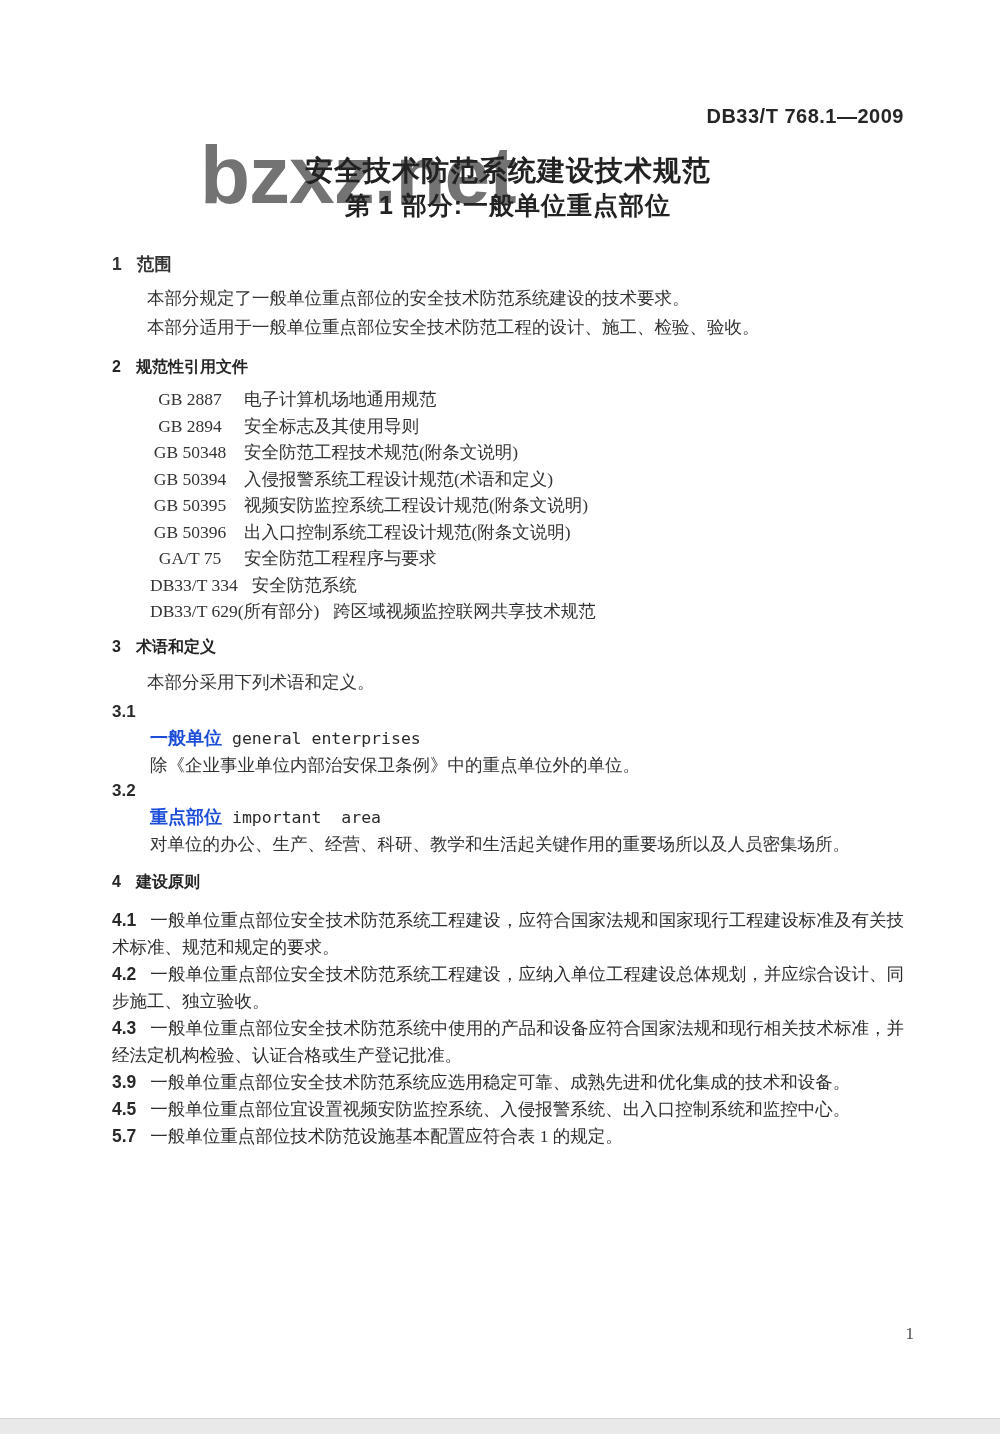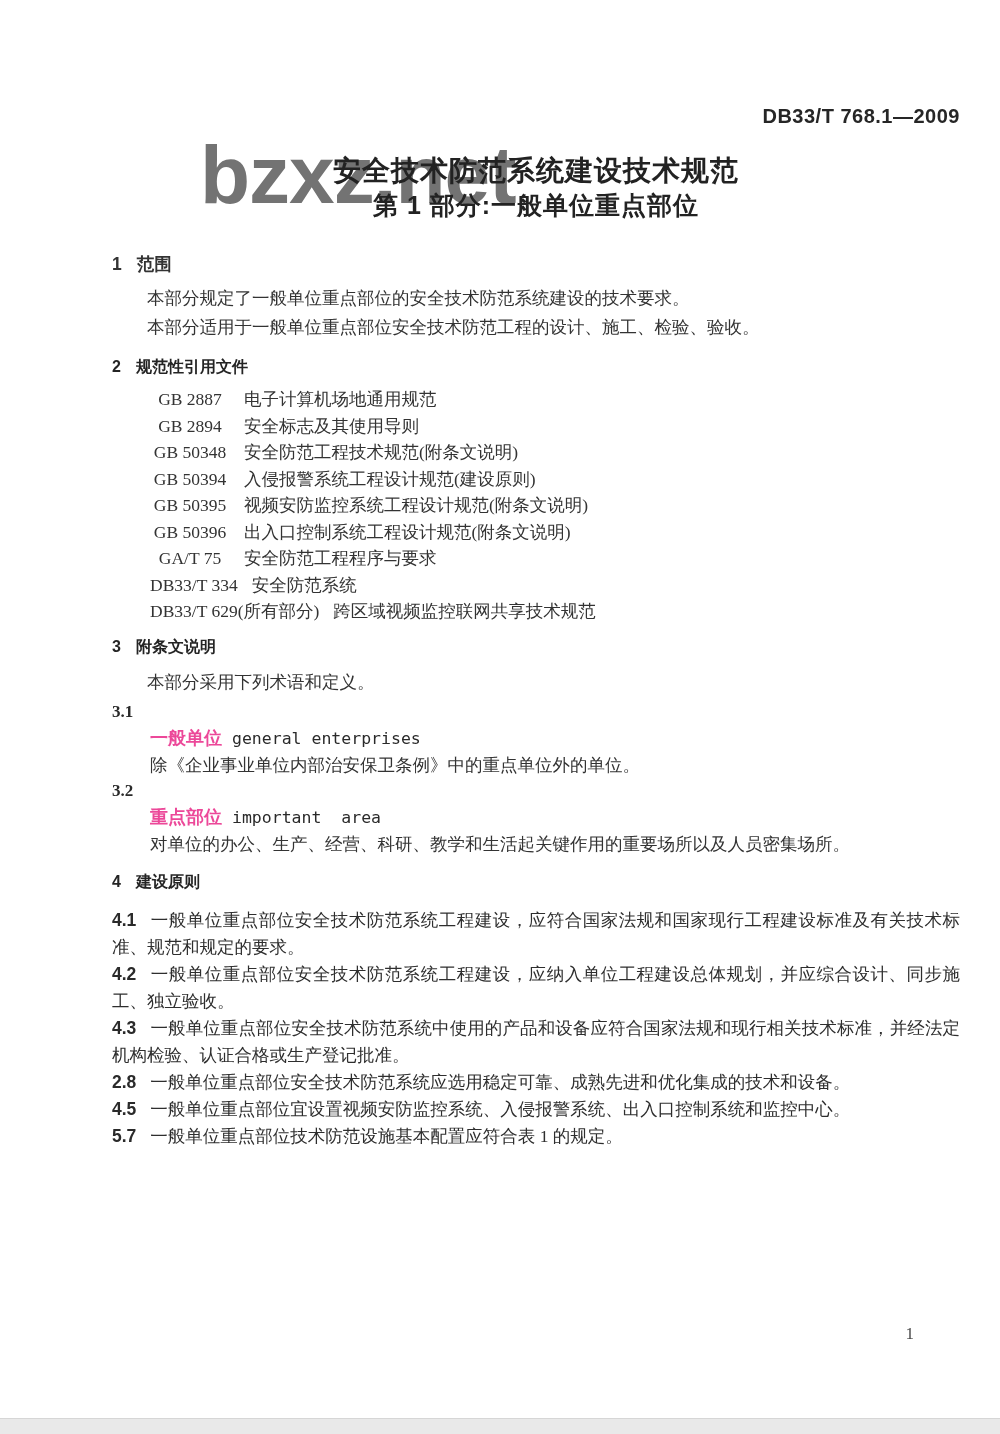--- a/index.html
+++ b/index.html
@@ -24,21 +24,21 @@
     font-size: 82px;
     letter-spacing: -1px;
     color: #737373;
     z-index: 1;
     user-select: none;
   }
 
   .content {
     position: absolute;
     inset: 0;
-    padding: 0 40px 0 112px;
+    padding: 0 96px 0 112px;
     z-index: 2;
     border-radius: 30px;
   }
 
   .doc-header {
     margin-top: 104px;
     text-align: right;
     font-family: "Liberation Sans", "DejaVu Sans", sans-serif;
     font-weight: bold;
     font-size: 20px;
@@ -97,31 +97,31 @@
   .refs { margin-top: 6px; margin-left: 38px; }
   .ref-row { display: flex; line-height: 26.5px; }
   .ref-code { min-width: 80px; margin-right: 14px; white-space: nowrap; text-align: center; }
   .ref-title { white-space: nowrap; }
 
   .s3-intro { margin-top: 9px; line-height: 27px; text-indent: 2em; }
 
   .terms { margin-top: 3px; }
   .term-num {
     line-height: 26px;
-    font-family: Liberation Serif, serif;
+    font-family: Liberation Sans, sans-serif;
     font-weight: bold;
     font-size: 17px;
     color: #2a2a2a;
   }
   .term-line { line-height: 26px; margin-left: 38px; }
   .term-zh {
     font-family: "Liberation Sans", "DejaVu Sans", sans-serif;
     font-weight: bold;
     font-size: 18px;
-    color: #ec4899;
+    color: #1d4ed8;
   }
   .term-en {
     font-family: "DejaVu Sans Mono", "Liberation Mono", monospace;
     font-size: 16.5px;
     margin-left: 10px;
     white-space: pre-wrap;
     color: #2a2a2a;
   }
   .term-def { line-height: 26px; margin-left: 38px; font-size: 17.5px; }
 
@@ -187,21 +187,21 @@
       <div class="ref-row">
         <span class="ref-code">GB 2894</span>
         <span class="ref-title">安全标志及其使用导则</span>
       </div>
       <div class="ref-row">
         <span class="ref-code">GB 50348</span>
         <span class="ref-title">安全防范工程技术规范(附条文说明)</span>
       </div>
       <div class="ref-row">
         <span class="ref-code">GB 50394</span>
-        <span class="ref-title">入侵报警系统工程设计规范(建设原则)</span>
+        <span class="ref-title">入侵报警系统工程设计规范(术语和定义)</span>
       </div>
       <div class="ref-row">
         <span class="ref-code">GB 50395</span>
         <span class="ref-title">视频安防监控系统工程设计规范(附条文说明)</span>
       </div>
       <div class="ref-row">
         <span class="ref-code">GB 50396</span>
         <span class="ref-title">出入口控制系统工程设计规范(附条文说明)</span>
       </div>
       <div class="ref-row">
@@ -212,21 +212,21 @@
         <span class="ref-code">DB33/T 334</span>
         <span class="ref-title">安全防范系统</span>
       </div>
       <div class="ref-row">
         <span class="ref-code">DB33/T 629(所有部分)</span>
         <span class="ref-title">跨区域视频监控联网共享技术规范</span>
       </div>
     </div>
 
     <div class="sec-heading h-s3">
-      <span class="sec-num">3</span><span class="sec-label">附条文说明</span>
+      <span class="sec-num">3</span><span class="sec-label">术语和定义</span>
     </div>
     <p class="s3-intro body-text">本部分采用下列术语和定义。</p>
 
     <div class="terms">
       <div class="term-block">
         <div class="term-num">3.1</div>
         <div class="term-line">
           <span class="term-zh">一般单位</span><span class="term-en">general enterprises</span>
         </div>
         <div class="term-def body-text">除《企业事业单位内部治安保卫条例》中的重点单位外的单位。</div>
@@ -240,21 +240,21 @@
       </div>
     </div>
 
     <div class="sec-heading h-s4">
       <span class="sec-num">4</span><span class="sec-label">建设原则</span>
     </div>
     <div class="s4-items">
       <p class="s4-item"><span class="item-num">4.1</span><span>一般单位重点部位安全技术防范系统工程建设，应符合国家法规和国家现行工程建设标准及有关技术标准、规范和规定的要求。</span></p>
       <p class="s4-item"><span class="item-num">4.2</span><span>一般单位重点部位安全技术防范系统工程建设，应纳入单位工程建设总体规划，并应综合设计、同步施工、独立验收。</span></p>
       <p class="s4-item"><span class="item-num">4.3</span><span>一般单位重点部位安全技术防范系统中使用的产品和设备应符合国家法规和现行相关技术标准，并经法定机构检验、认证合格或生产登记批准。</span></p>
-      <p class="s4-item"><span class="item-num">2.8</span><span>一般单位重点部位安全技术防范系统应选用稳定可靠、成熟先进和优化集成的技术和设备。</span></p>
+      <p class="s4-item"><span class="item-num">3.9</span><span>一般单位重点部位安全技术防范系统应选用稳定可靠、成熟先进和优化集成的技术和设备。</span></p>
       <p class="s4-item"><span class="item-num">4.5</span><span>一般单位重点部位宜设置视频安防监控系统、入侵报警系统、出入口控制系统和监控中心。</span></p>
       <p class="s4-item"><span class="item-num">5.7</span><span>一般单位重点部位技术防范设施基本配置应符合表 1 的规定。</span></p>
     </div>
 
   </div>
 
   <div class="page-number">1</div>
   <div class="bottom-strip"></div>
 
 </div>

